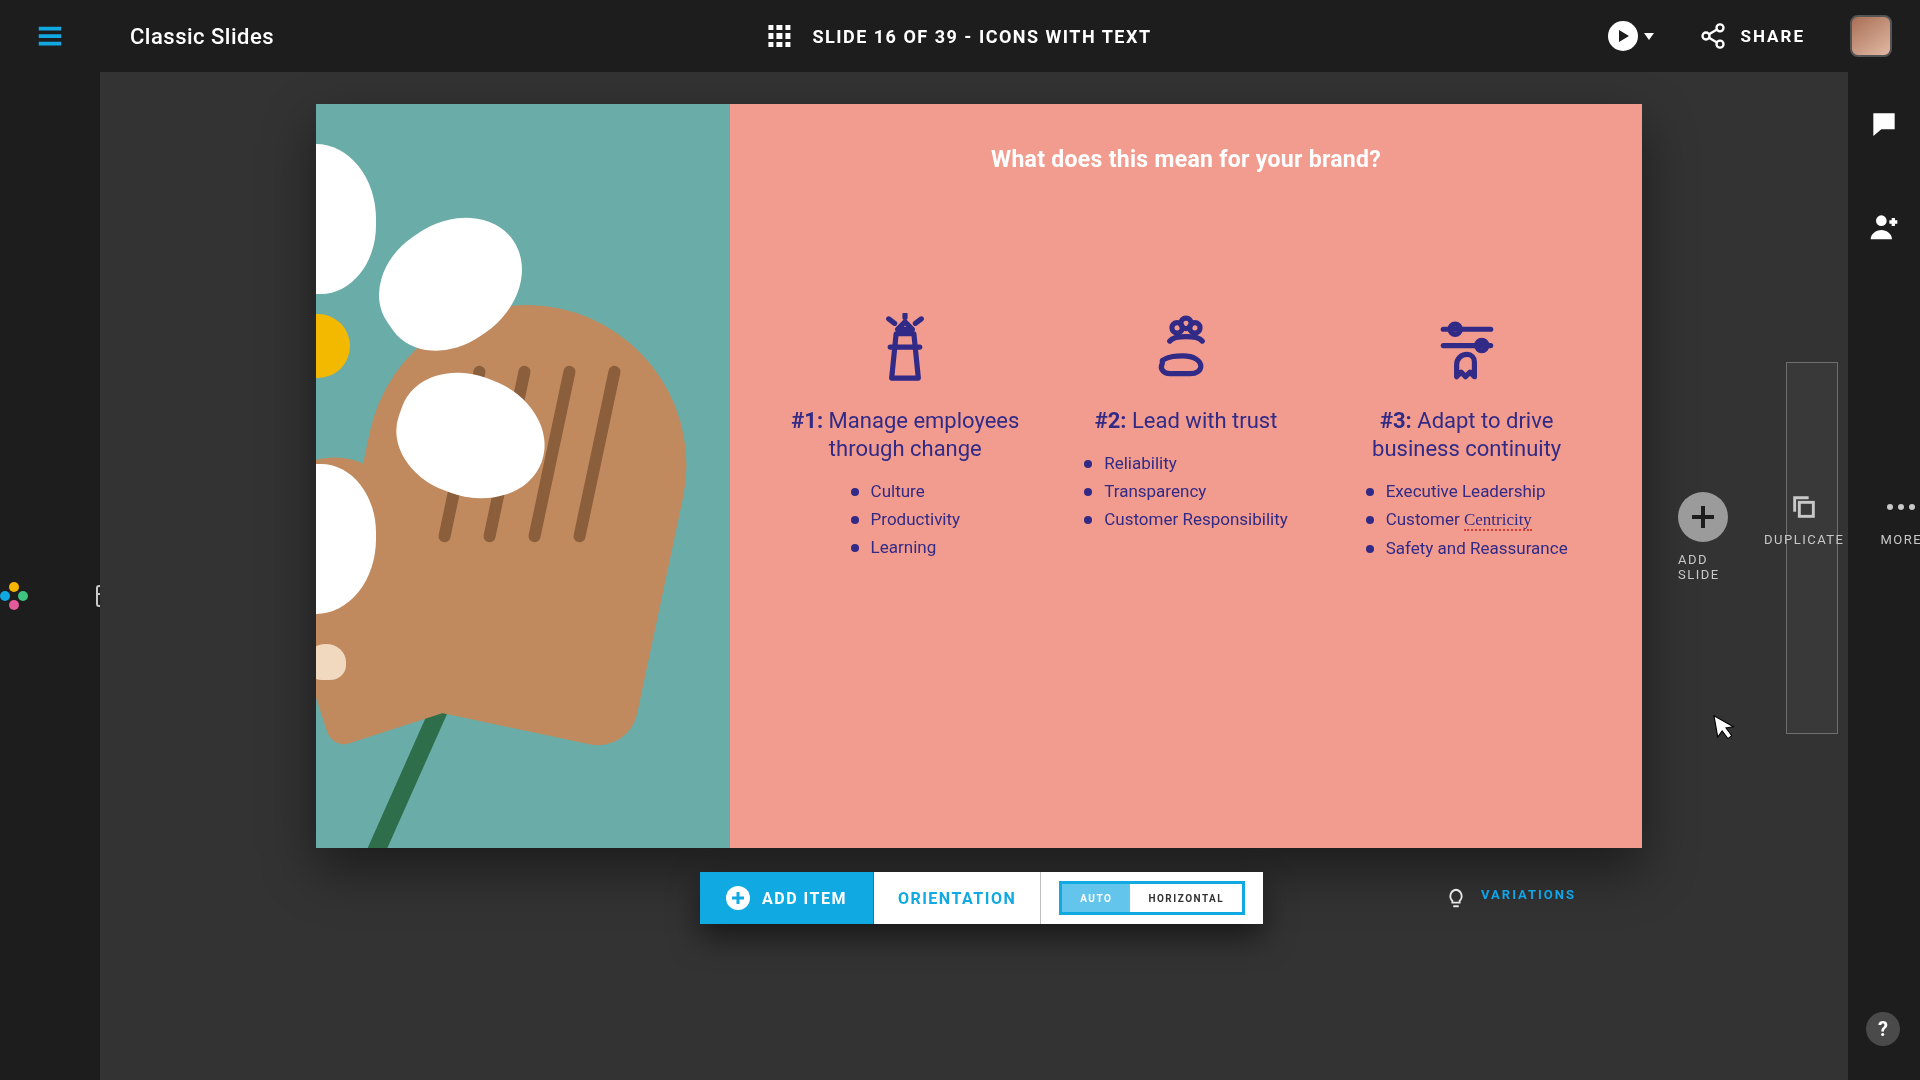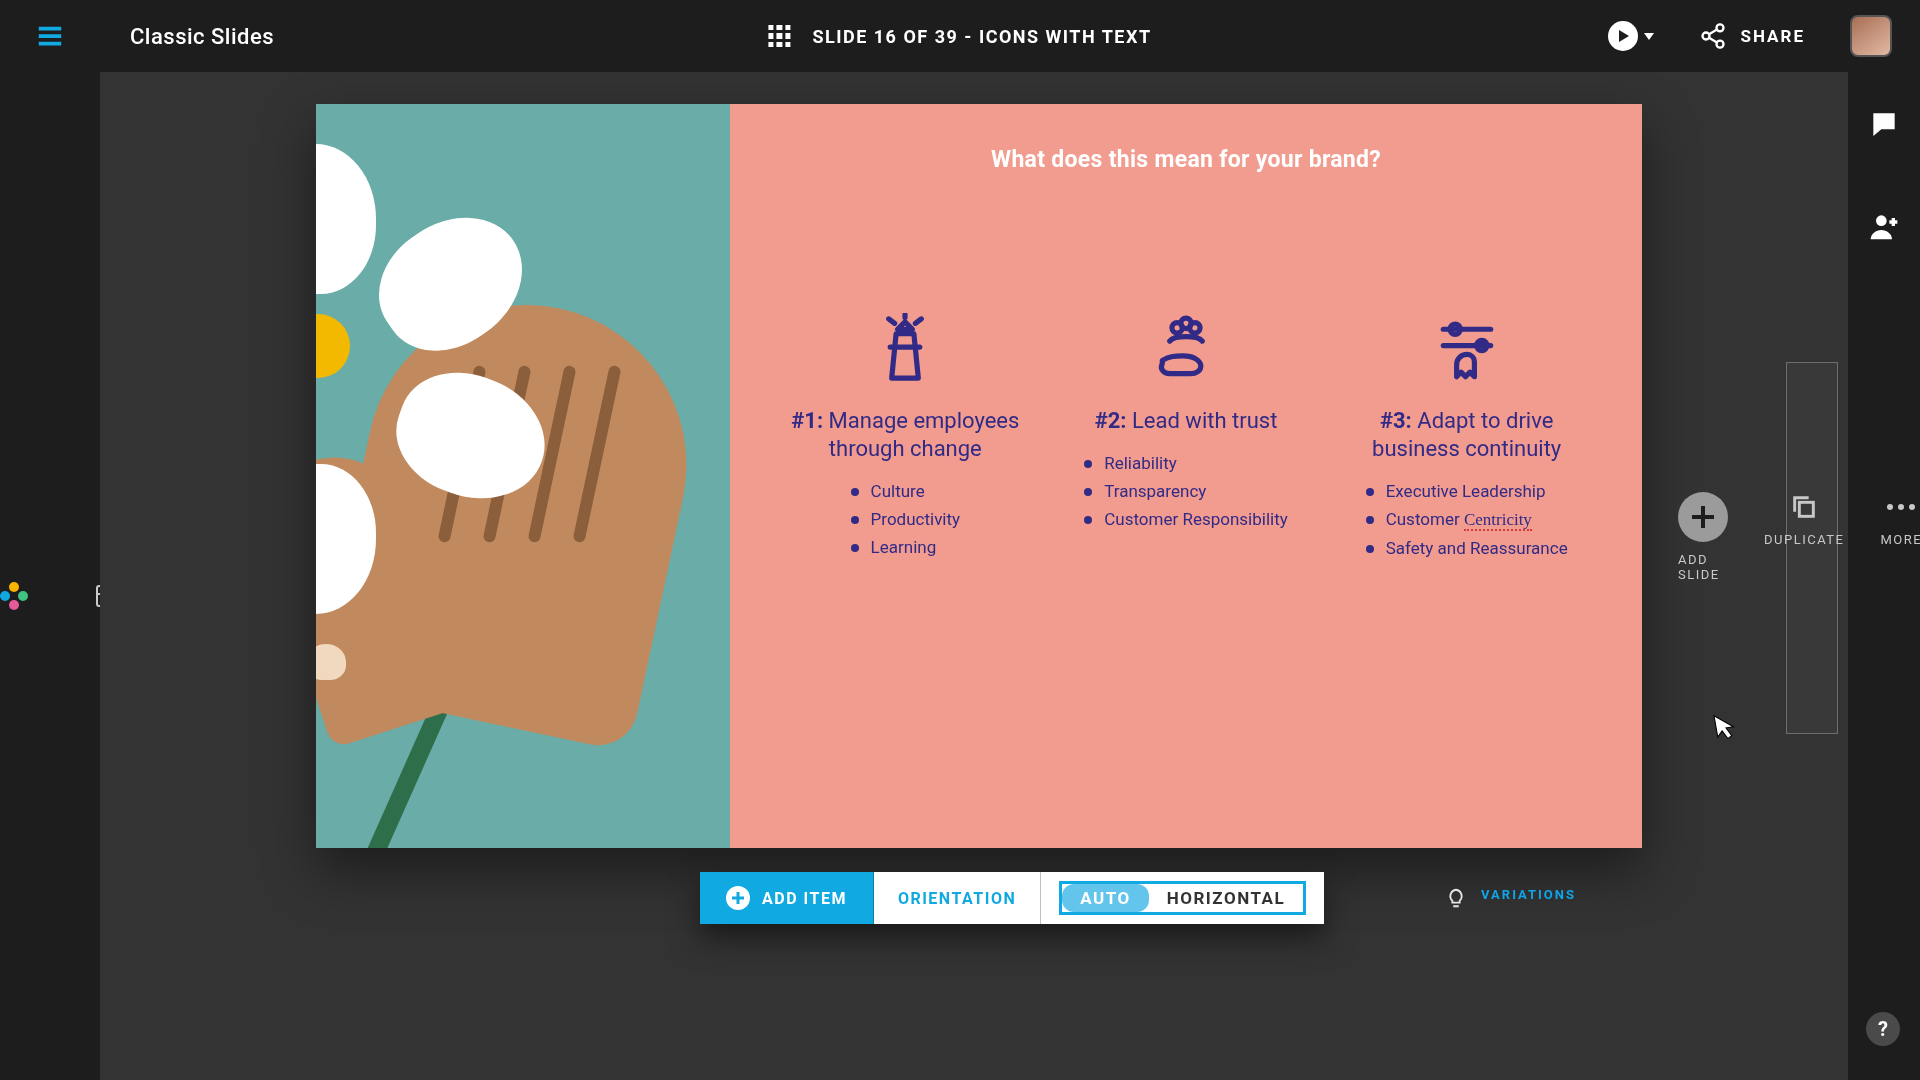--- a/index.html
+++ b/index.html
@@ -106,21 +106,21 @@
   
   .bottombar { position:absolute; left:600px; top:800px; height:52px; display:flex; align-items:center; box-shadow:0 14px 30px rgba(0,0,0,.5); }
   .seg { height:52px; display:flex; align-items:center; font-weight:700; letter-spacing:1.5px; font-size:16px; border-right:1px solid rgba(0,0,0,.25); }
   .seg.add { background:#11a9e2; color:#fff; padding:0 26px; gap:12px; }
   .plus-sm { width:24px; height:24px; border-radius:50%; background:#fff; position:relative; }
   .plus-sm::before,.plus-sm::after{content:"";position:absolute;background:#11a9e2;top:50%;left:50%;transform:translate(-50%,-50%);}
   .plus-sm::before{width:12px;height:3px;} .plus-sm::after{width:3px;height:12px;}
   .seg.orient { background:#fff; color:#11a9e2; padding:0 24px; }
   .seg.toggle { background:#fff; padding:0 18px; border-right:none; }
   .toggle-wrap { border:3px solid #11a9e2; display:flex; height:34px; }
-  .toggle-wrap span { padding:0 18px; display:flex; align-items:center; font-size:17px; font-weight:700; letter-spacing:1.5px;border-radius:12px; }
+  .toggle-wrap span { padding:0 18px; display:flex; align-items:center; font-size:10px; font-weight:700; letter-spacing:1.5px; }
   .toggle-wrap .on { background:#64c5ec; color:#fff; }
   .toggle-wrap .off { background:#fff; color:#333; }
 
   .variations { position:absolute; top:815px; right:272px; display:flex; align-items:flex-start; gap:14px; color:#0ea5e9; font-weight:700; letter-spacing:2px; font-size:13px; cursor:pointer;}
   .bulb { width:22px; height:22px; }
 </style>
 </head>
 <body>
 
 <div class="topbar">

